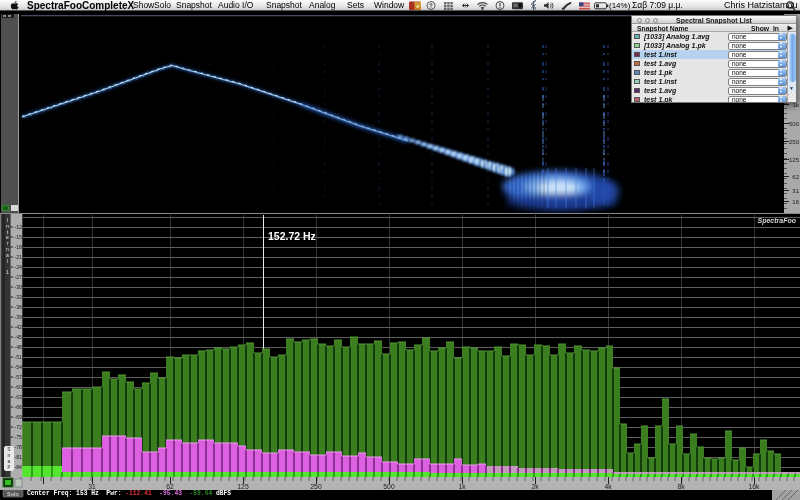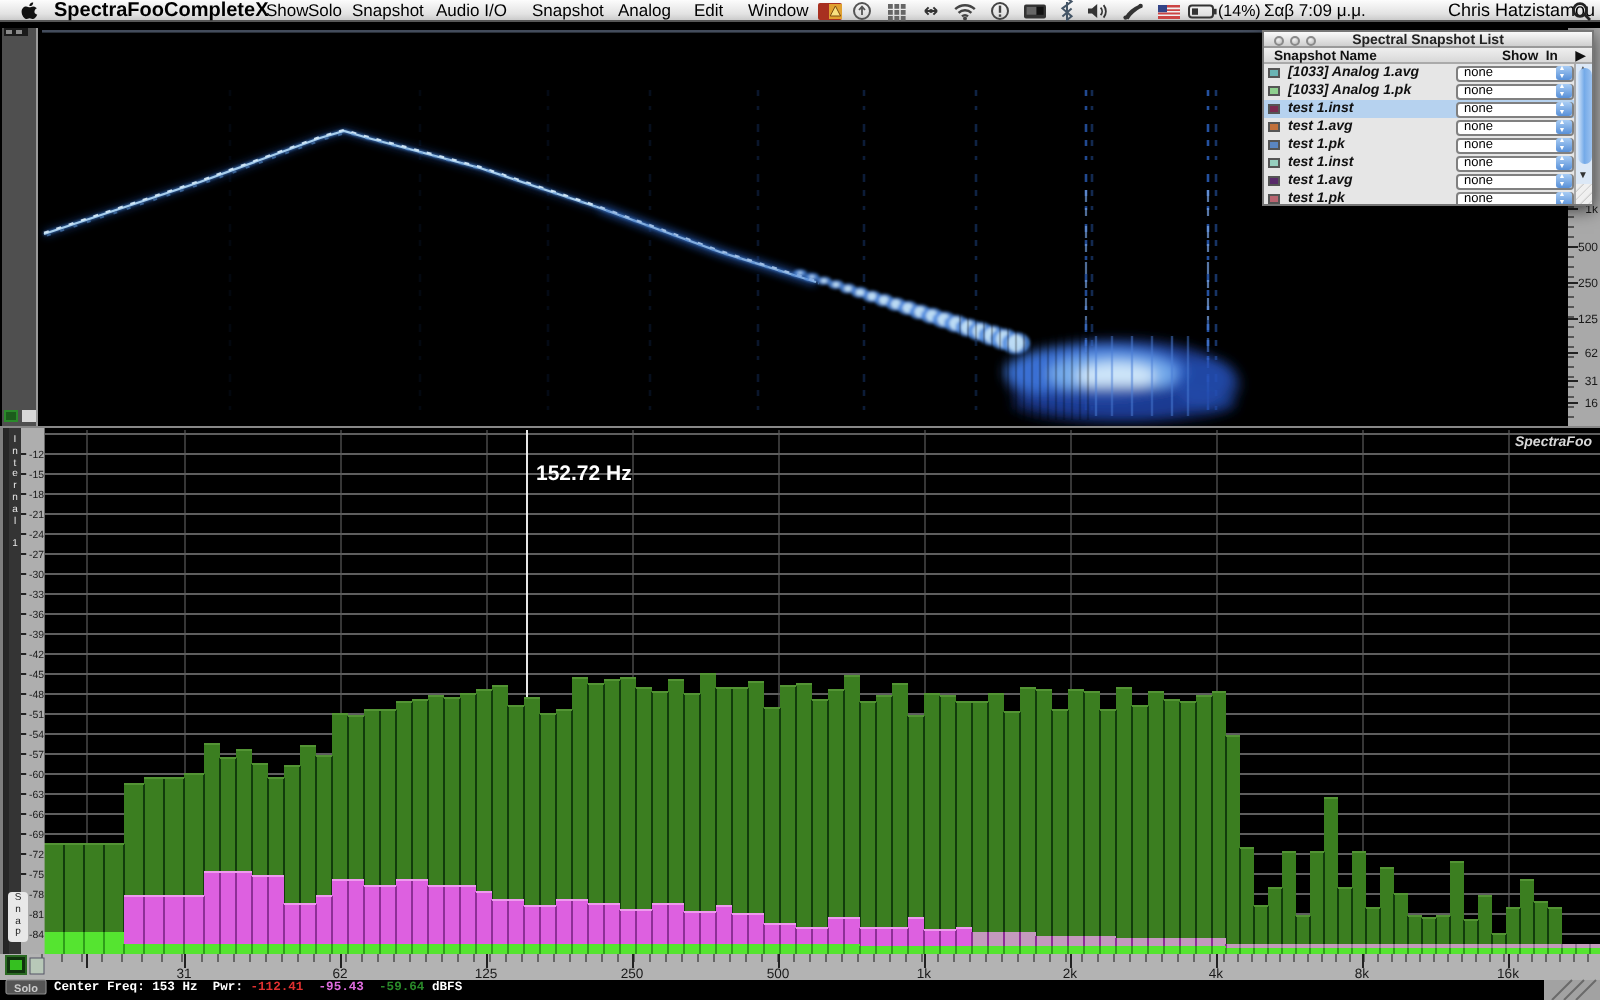--- a/index.html
+++ b/index.html
@@ -33,21 +33,21 @@
     <svg width="24" height="11" style="position:absolute;left:1px;top:0">
       <path d="M15.1 2.6c-.6.5-1.4.4-1.4.4s-.1-.8.5-1.3c.6-.6 1.4-.4 1.4-.4s.1.7-.5 1.3zM16.2 6c0-1.4 1.2-1.9 1.2-1.9s-.7-.9-1.8-.9c-.8 0-1.4.4-1.8.4-.4 0-1-.4-1.7-.4-1.2 0-2.3 1-2.3 2.7 0 1.8 1.4 3.6 2.2 3.6.5 0 1.1-.4 1.8-.4.7 0 1.2.4 1.8.4.8 0 1.9-1.6 2-2.2 0 0-1.4-.4-1.4-1.3z" fill="#111"></path>
     </svg>
     <b style="left:27px;font-size:10px">SpectraFooCompleteX</b>
     <span style="left:133px">Show</span>
     <span style="left:154px">Solo</span>
     <span style="left:176px">Snapshot</span>
     <span style="left:218px">Audio I/O</span>
     <span style="left:266px">Snapshot</span>
     <span style="left:309px">Analog</span>
-    <span style="left:347px">Edit</span>
+    <span style="left:347px">Sets</span>
     <span style="left:374px">Window</span>
     <svg width="205" height="11" style="position:absolute;left:405px;top:0">
       <rect x="4" y="1.5" width="12" height="8.5" rx="1" fill="#a83020"></rect>
       <rect x="9.5" y="2" width="6.5" height="7.5" fill="#e0a030"></rect>
       <path d="M12.7 3l2.6 5h-5.2z" fill="#f8e080" stroke="#7a4a10" stroke-width=".5"></path>
       <circle cx="26" cy="5.5" r="4" fill="none" stroke="#555" stroke-width="1"></circle>
       <path d="M26 7.5v-4M24.5 5l1.5-1.7L27.5 5" stroke="#555" stroke-width=".9" fill="none"></path>
       <g fill="#666">
         <rect x="39" y="2" width="2.4" height="2.4"></rect>
         <rect x="42.2" y="2" width="2.4" height="2.4"></rect>

